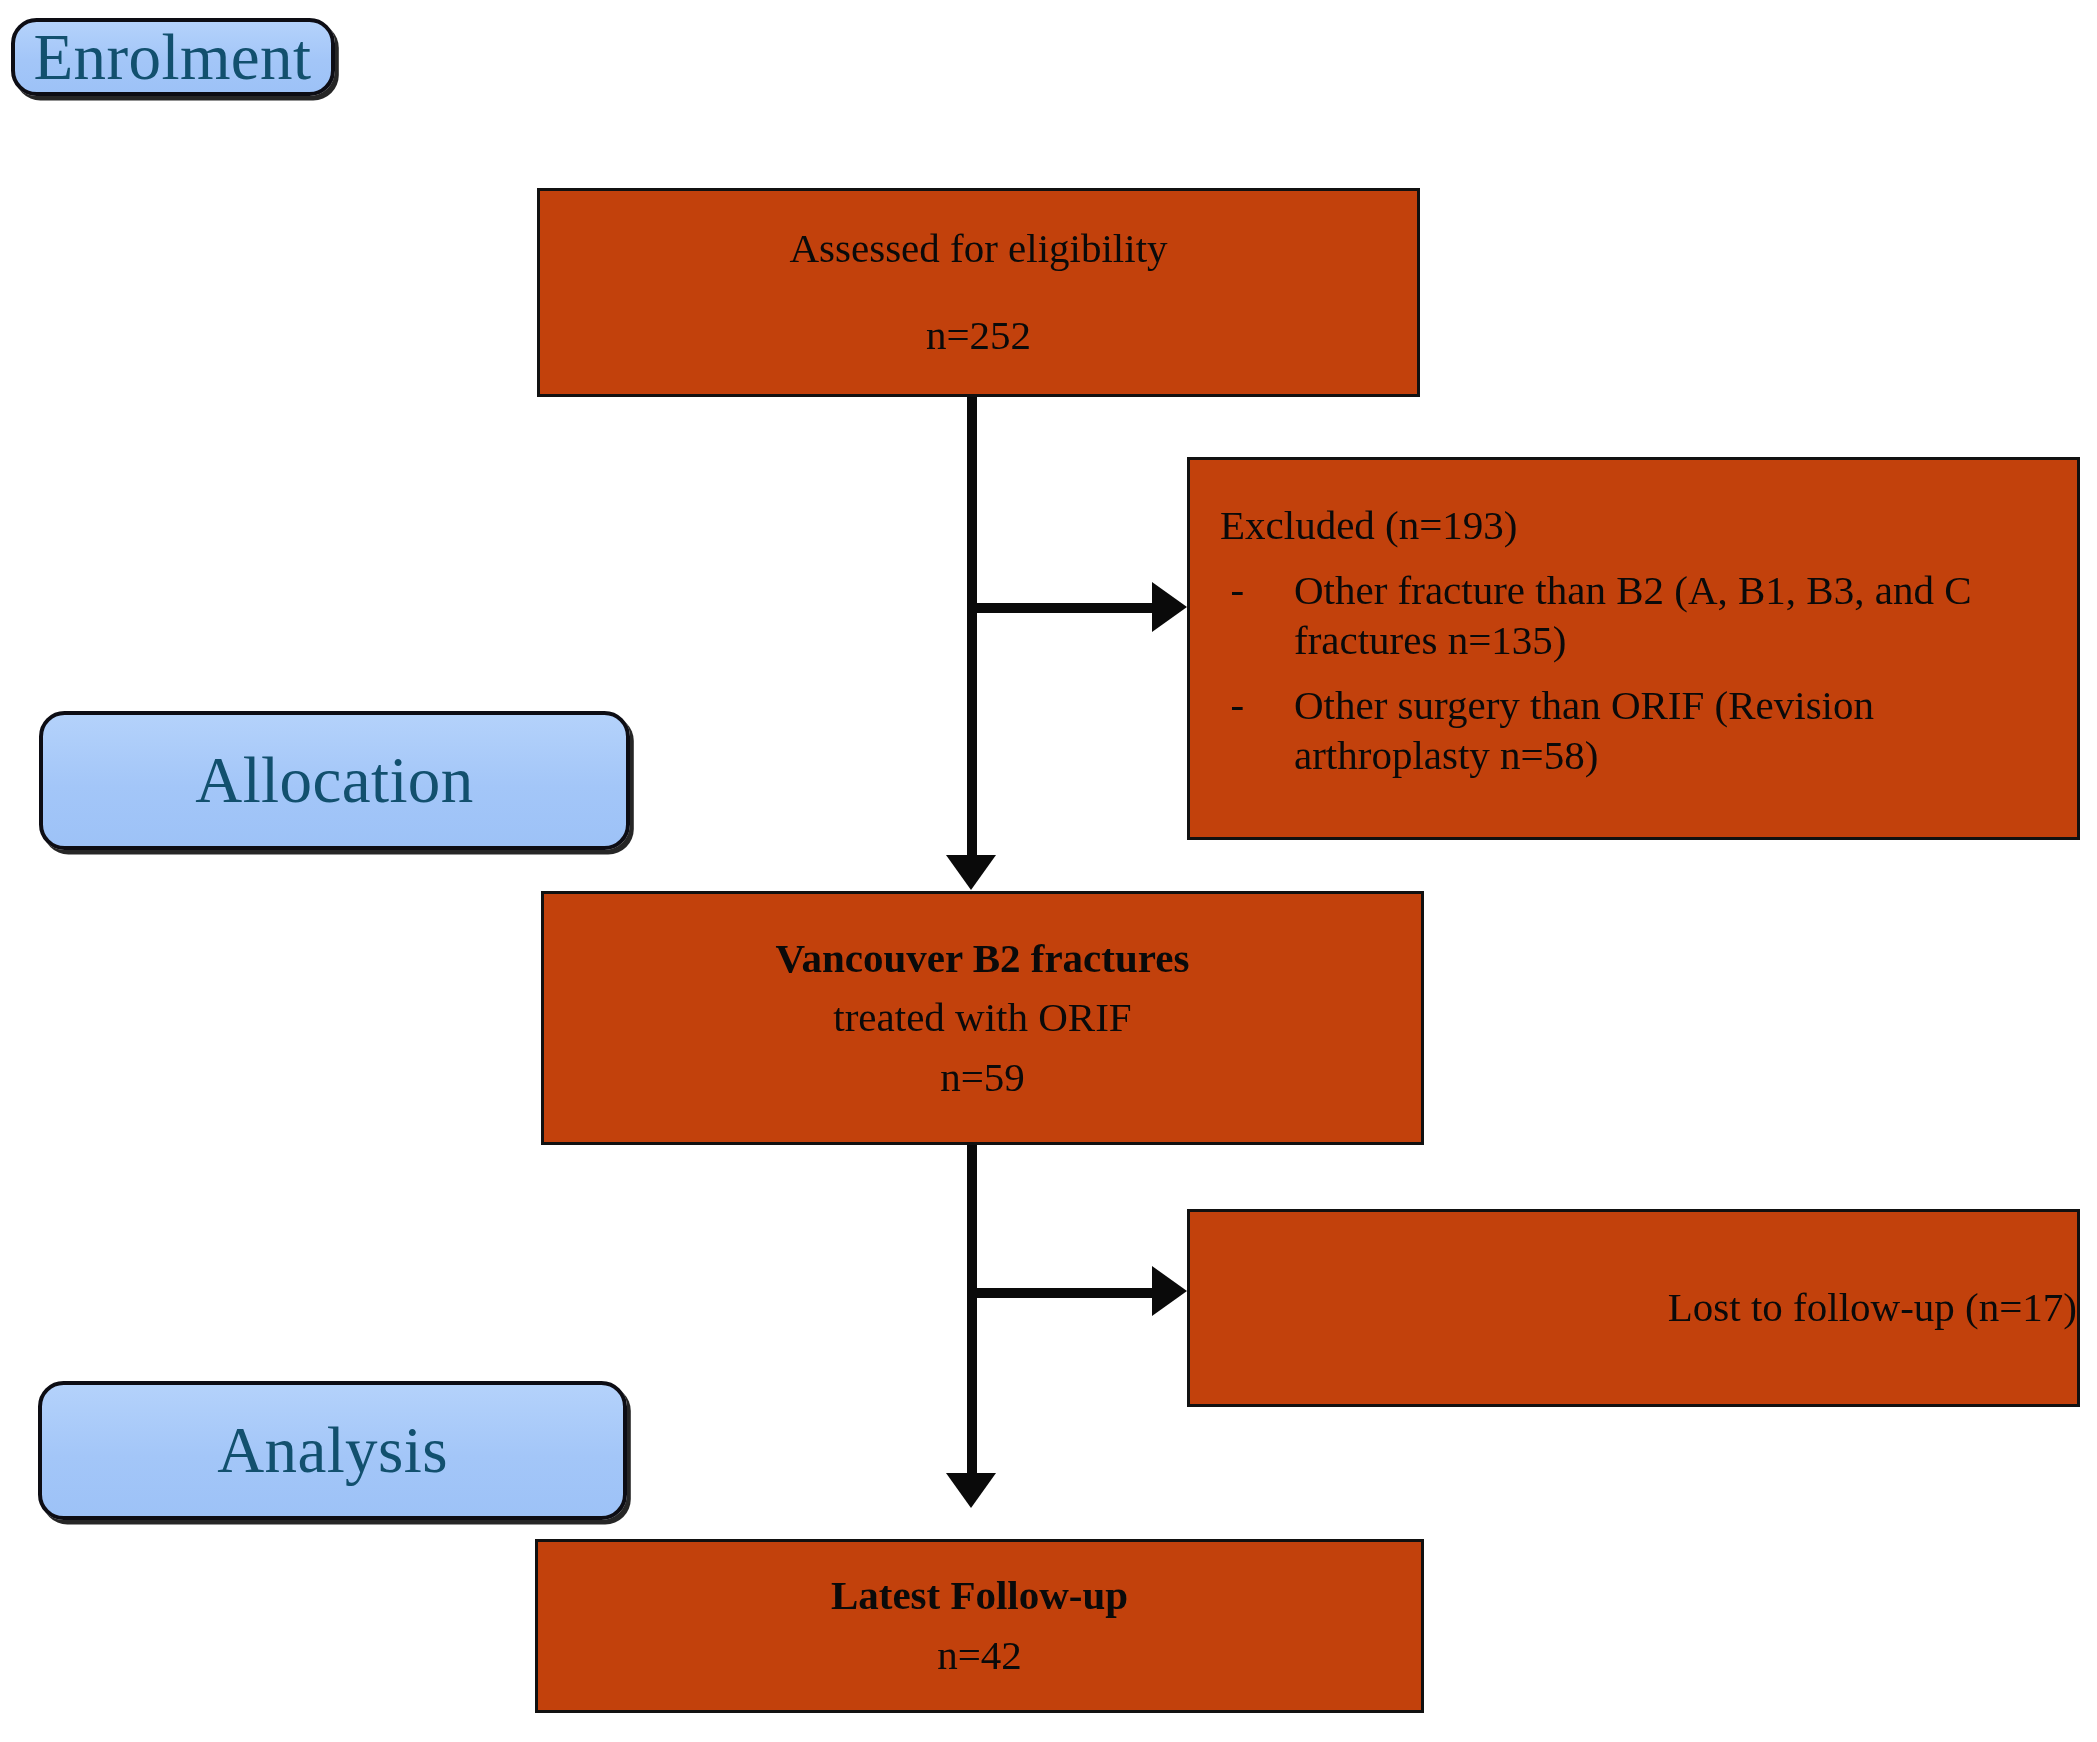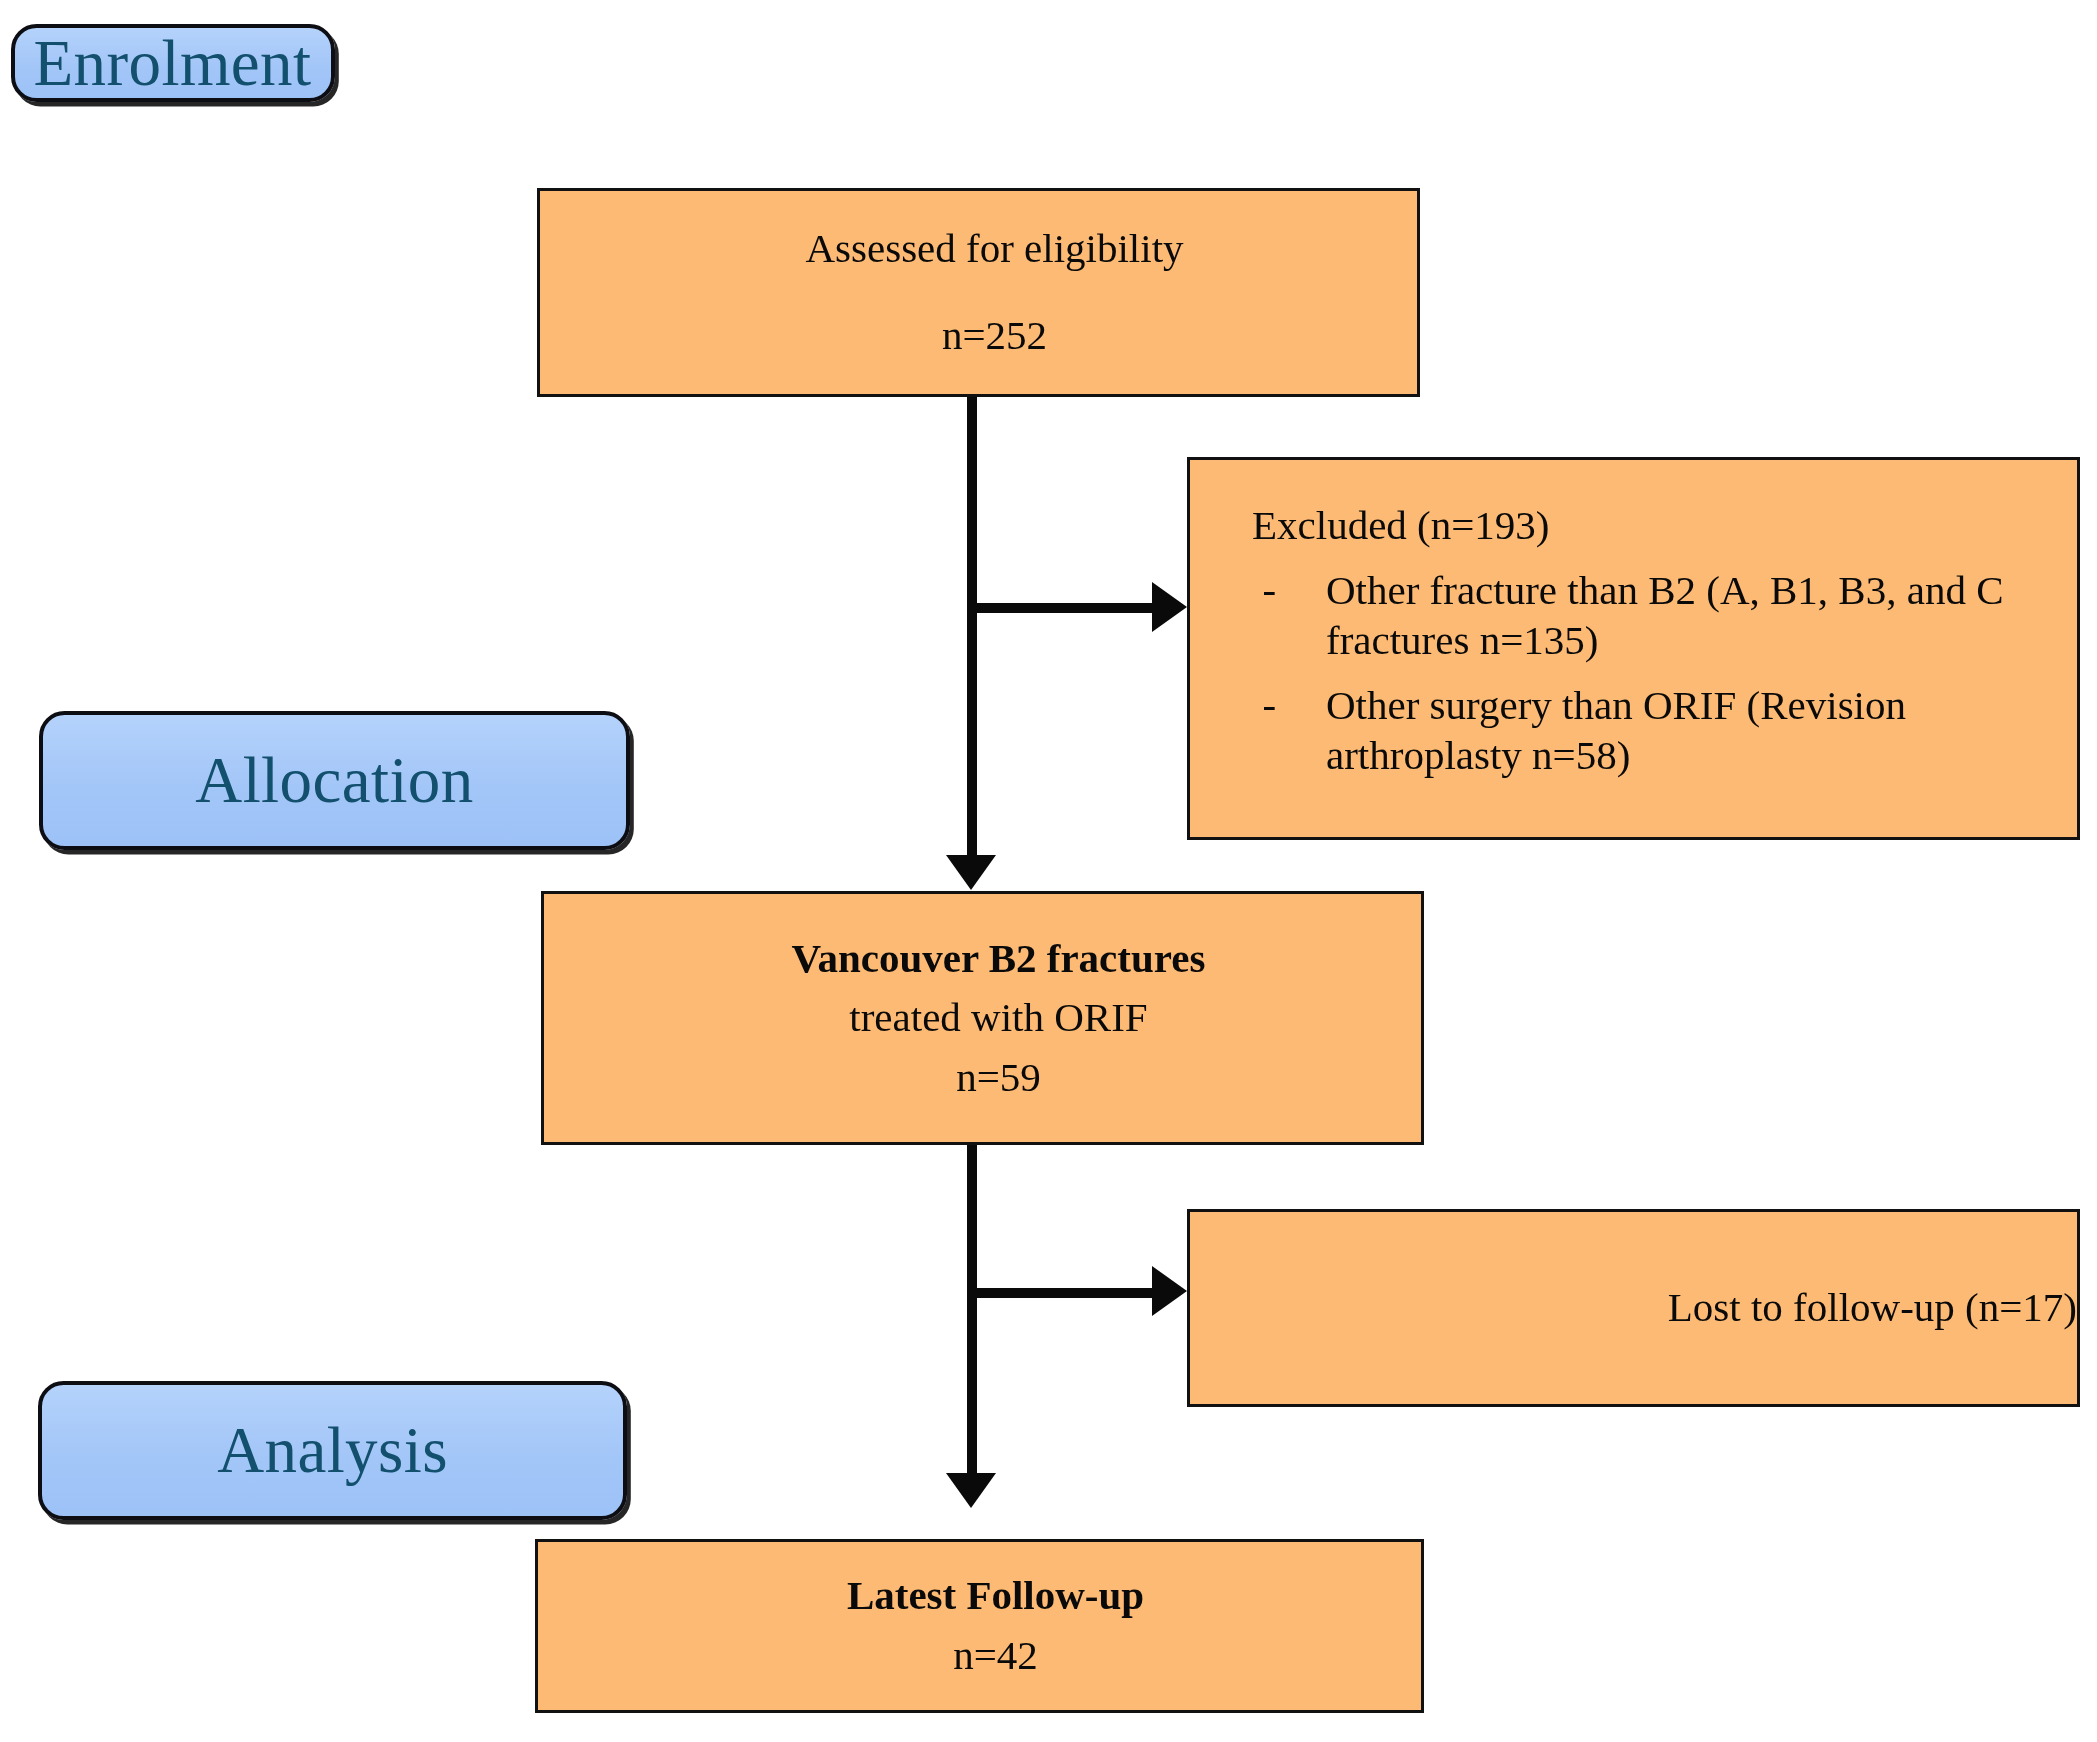--- a/index.html
+++ b/index.html
@@ -38,26 +38,25 @@
     line-height: 1;
     font-weight: 400;
     color: #12506e;
     white-space: nowrap;
   }
 
   
   .flow-box {
     position: absolute;
     box-sizing: border-box;
-    background: #fdba74;
+    background: #c2410c;
     border: 3.8px solid #111111;
     display: flex;
     flex-direction: column;
     justify-content: center;
-    padding-left: 32px;
   }
   .flow-box.centered { align-items: center; text-align: center; }
   .flow-box.left-align { align-items: flex-end; text-align: left; }
 
   .box-line {
     font-size: 41px;
     line-height: 1.12;
     color: #0a0a0a;
     font-weight: 400;
     white-space: nowrap;
@@ -122,21 +121,21 @@
     border-top: 25.6px solid transparent;
     border-bottom: 25.6px solid transparent;
     border-left: 35px solid #0a0a0a;
   }
 </style>
 </head>
 <body>
 
 <div id="canvas">
 
-  <div class="stage-badge" style="left:10.5px; top:24px; width:324px; height:78px;">
+  <div class="stage-badge" style="left:10.5px; top:18px; width:324px; height:78px;">
     <span class="stage-label">Enrolment</span>
   </div>
 
   <div class="stage-badge" style="left:39px; top:711px; width:591px; height:139px;">
     <span class="stage-label">Allocation</span>
   </div>
 
   <div class="stage-badge" style="left:38px; top:1381px; width:589px; height:139px;">
     <span class="stage-label">Analysis</span>
   </div>

